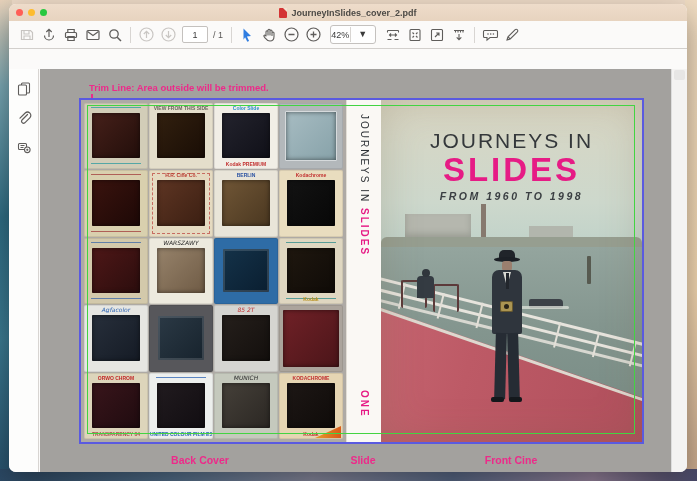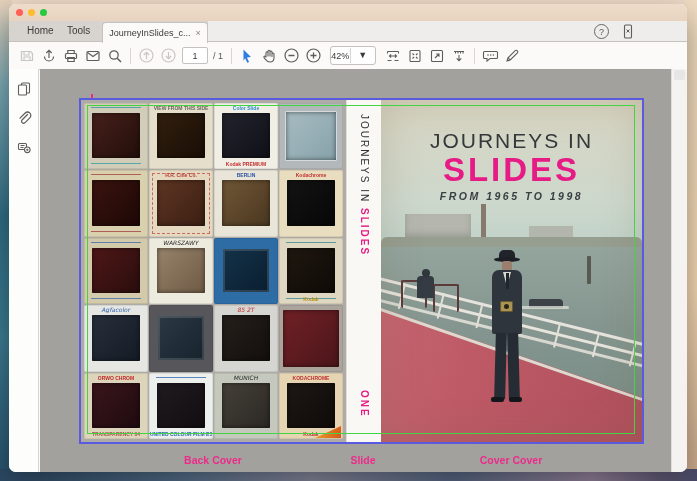--- a/index.html
+++ b/index.html
@@ -145,61 +145,45 @@
   .foot.left{left:6px;}.foot.right{left:24px;}
   .vignette{position:absolute;inset:0;box-shadow:inset 0 0 40px rgba(120,100,70,.25);pointer-events:none;}
   
   .front-title{position:absolute;left:0;top:29px;width:100%;text-align:center;z-index:5;}
   .ft1{font-size:21px;letter-spacing:2px;color:#34383b;font-weight:500;}
   .ft2{font-size:33px;letter-spacing:3px;color:var(--title-pink);font-weight:800;line-height:34px;}
   .ft3{font-size:10.5px;letter-spacing:2.5px;color:#3a3e42;font-style:italic;font-weight:bold;margin-top:3px;}
   
   .section-label{position:absolute;top:385px;transform:translateX(-50%);font-size:10.5px;
     font-weight:bold;color:var(--accent-pink);white-space:nowrap;}
-  .lbl-back{left:173px;}.lbl-spine{left:323px;}.lbl-front{left:471px;}
+  .lbl-back{left:160px;}.lbl-spine{left:323px;}.lbl-front{left:471px;}
   svg.ic{display:block;}
 </style>
 </head>
 <body>
 
 <div class="screen">
   <div class="wp-left"></div>
   <div class="wp-right"></div>
   <div class="wp-bottom"></div>
 
   <div class="window">
 
     <div class="titlebar">
       <div class="lights">
         <div class="light l-red"></div>
         <div class="light l-yellow"></div>
         <div class="light l-green"></div>
       </div>
-    </div>
-
-    <div class="tabbar">
-      <div class="tabbar-right"></div>
-      <span class="tab-label tab-home">Home</span>
-      <span class="tab-label tab-tools">Tools</span>
-      <div class="tab-active">
-        <span>JourneyInSlides_c...</span>
-        <span class="tab-close">×</span>
-      </div>
-      <div class="tb-right-icons">
-        <div class="helpbtn">
-            <span>?</span>
-          </div>
-        <span>
-          <svg class="ic" width="14" height="15" viewBox="0 0 14 15">
-              <rect x="3.5" y="1" width="7" height="13" rx="1.3" fill="none" stroke="#5f5d5b" stroke-width="1.1"></rect>
-              <path d="M5.5 5.5l3 3M8.5 5.5l-3 3" stroke="#5f5d5b" stroke-width="1"></path>
-            </svg>
-        </span>
+      <div class="wtitle">
+        <span class="pdficon"></span>
+        <span>JourneyInSlides_cover_2.pdf</span>
       </div>
     </div>
+
 
     <div class="toolbar">
       <span class="tbtn">
         <svg class="ic" width="16" height="16" viewBox="0 0 16 16">
             <path d="M2.5 3.5h9l2 2v7h-11z" fill="none" stroke="#c7c4c1" stroke-width="1.2"></path>
             <path d="M5 3.5v3.5h5V3.5M5 12.5V9h6v3.5" fill="none" stroke="#c7c4c1" stroke-width="1.1"></path>
           </svg>
       </span>
       <span class="tbtn">
         <svg class="ic" width="16" height="16" viewBox="0 0 16 16">
@@ -326,20 +310,21 @@
               <rect x="2.5" y="4.5" width="8" height="6" rx="1" fill="none" stroke="#5f5d5b" stroke-width="1.1"></rect>
               <path d="M4.5 6.5h4M4.5 8.5h3" stroke="#5f5d5b" stroke-width="1"></path>
               <circle cx="11.3" cy="10.8" r="2.8" fill="#fdfdfc" stroke="#5f5d5b" stroke-width="1.1"></circle>
               <path d="M10.2 10.8h2.2M11.3 9.7v2.2" stroke="#5f5d5b" stroke-width="1"></path>
             </svg>
         </span>
       </div>
 
       <div class="canvas">
 
+        <div class="trim-note">Trim Line: Area outside will be trimmed.</div>
         <div class="trim-arrow-line"></div>
         <div class="trim-arrow-head"></div>
 
         <div class="spread">
           <div class="trimline"></div>
 
           <div class="backcover">
             <div class="slides-grid">
                 <div class="slide" style="background: rgb(210, 205, 184);">
                   <div class="photo" style="background: linear-gradient(135deg, rgb(70, 32, 26), rgb(34, 14, 10));"></div>
@@ -477,29 +462,29 @@
               <div class="tie"></div>
               <div class="camera"></div>
               <div class="leg left"></div>
               <div class="leg right"></div>
               <div class="foot left"></div>
               <div class="foot right"></div>
             </div>
             <div class="front-title">
               <div class="ft1">JOURNEYS IN</div>
               <div class="ft2">SLIDES</div>
-              <div class="ft3">FROM 1965 TO 1998</div>
+              <div class="ft3">FROM 1960 TO 1998</div>
             </div>
             <div class="vignette"></div>
           </div>
         </div>
 
         <div class="section-label lbl-back">Back Cover</div>
         <div class="section-label lbl-spine">Slide</div>
-        <div class="section-label lbl-front">Cover Cover</div>
+        <div class="section-label lbl-front">Front Cine</div>
       </div>
 
       <div class="scrollstrip">
         <div class="scrollnub"></div>
       </div>
     </div>
   </div>
 </div>
 
 </body></html>

